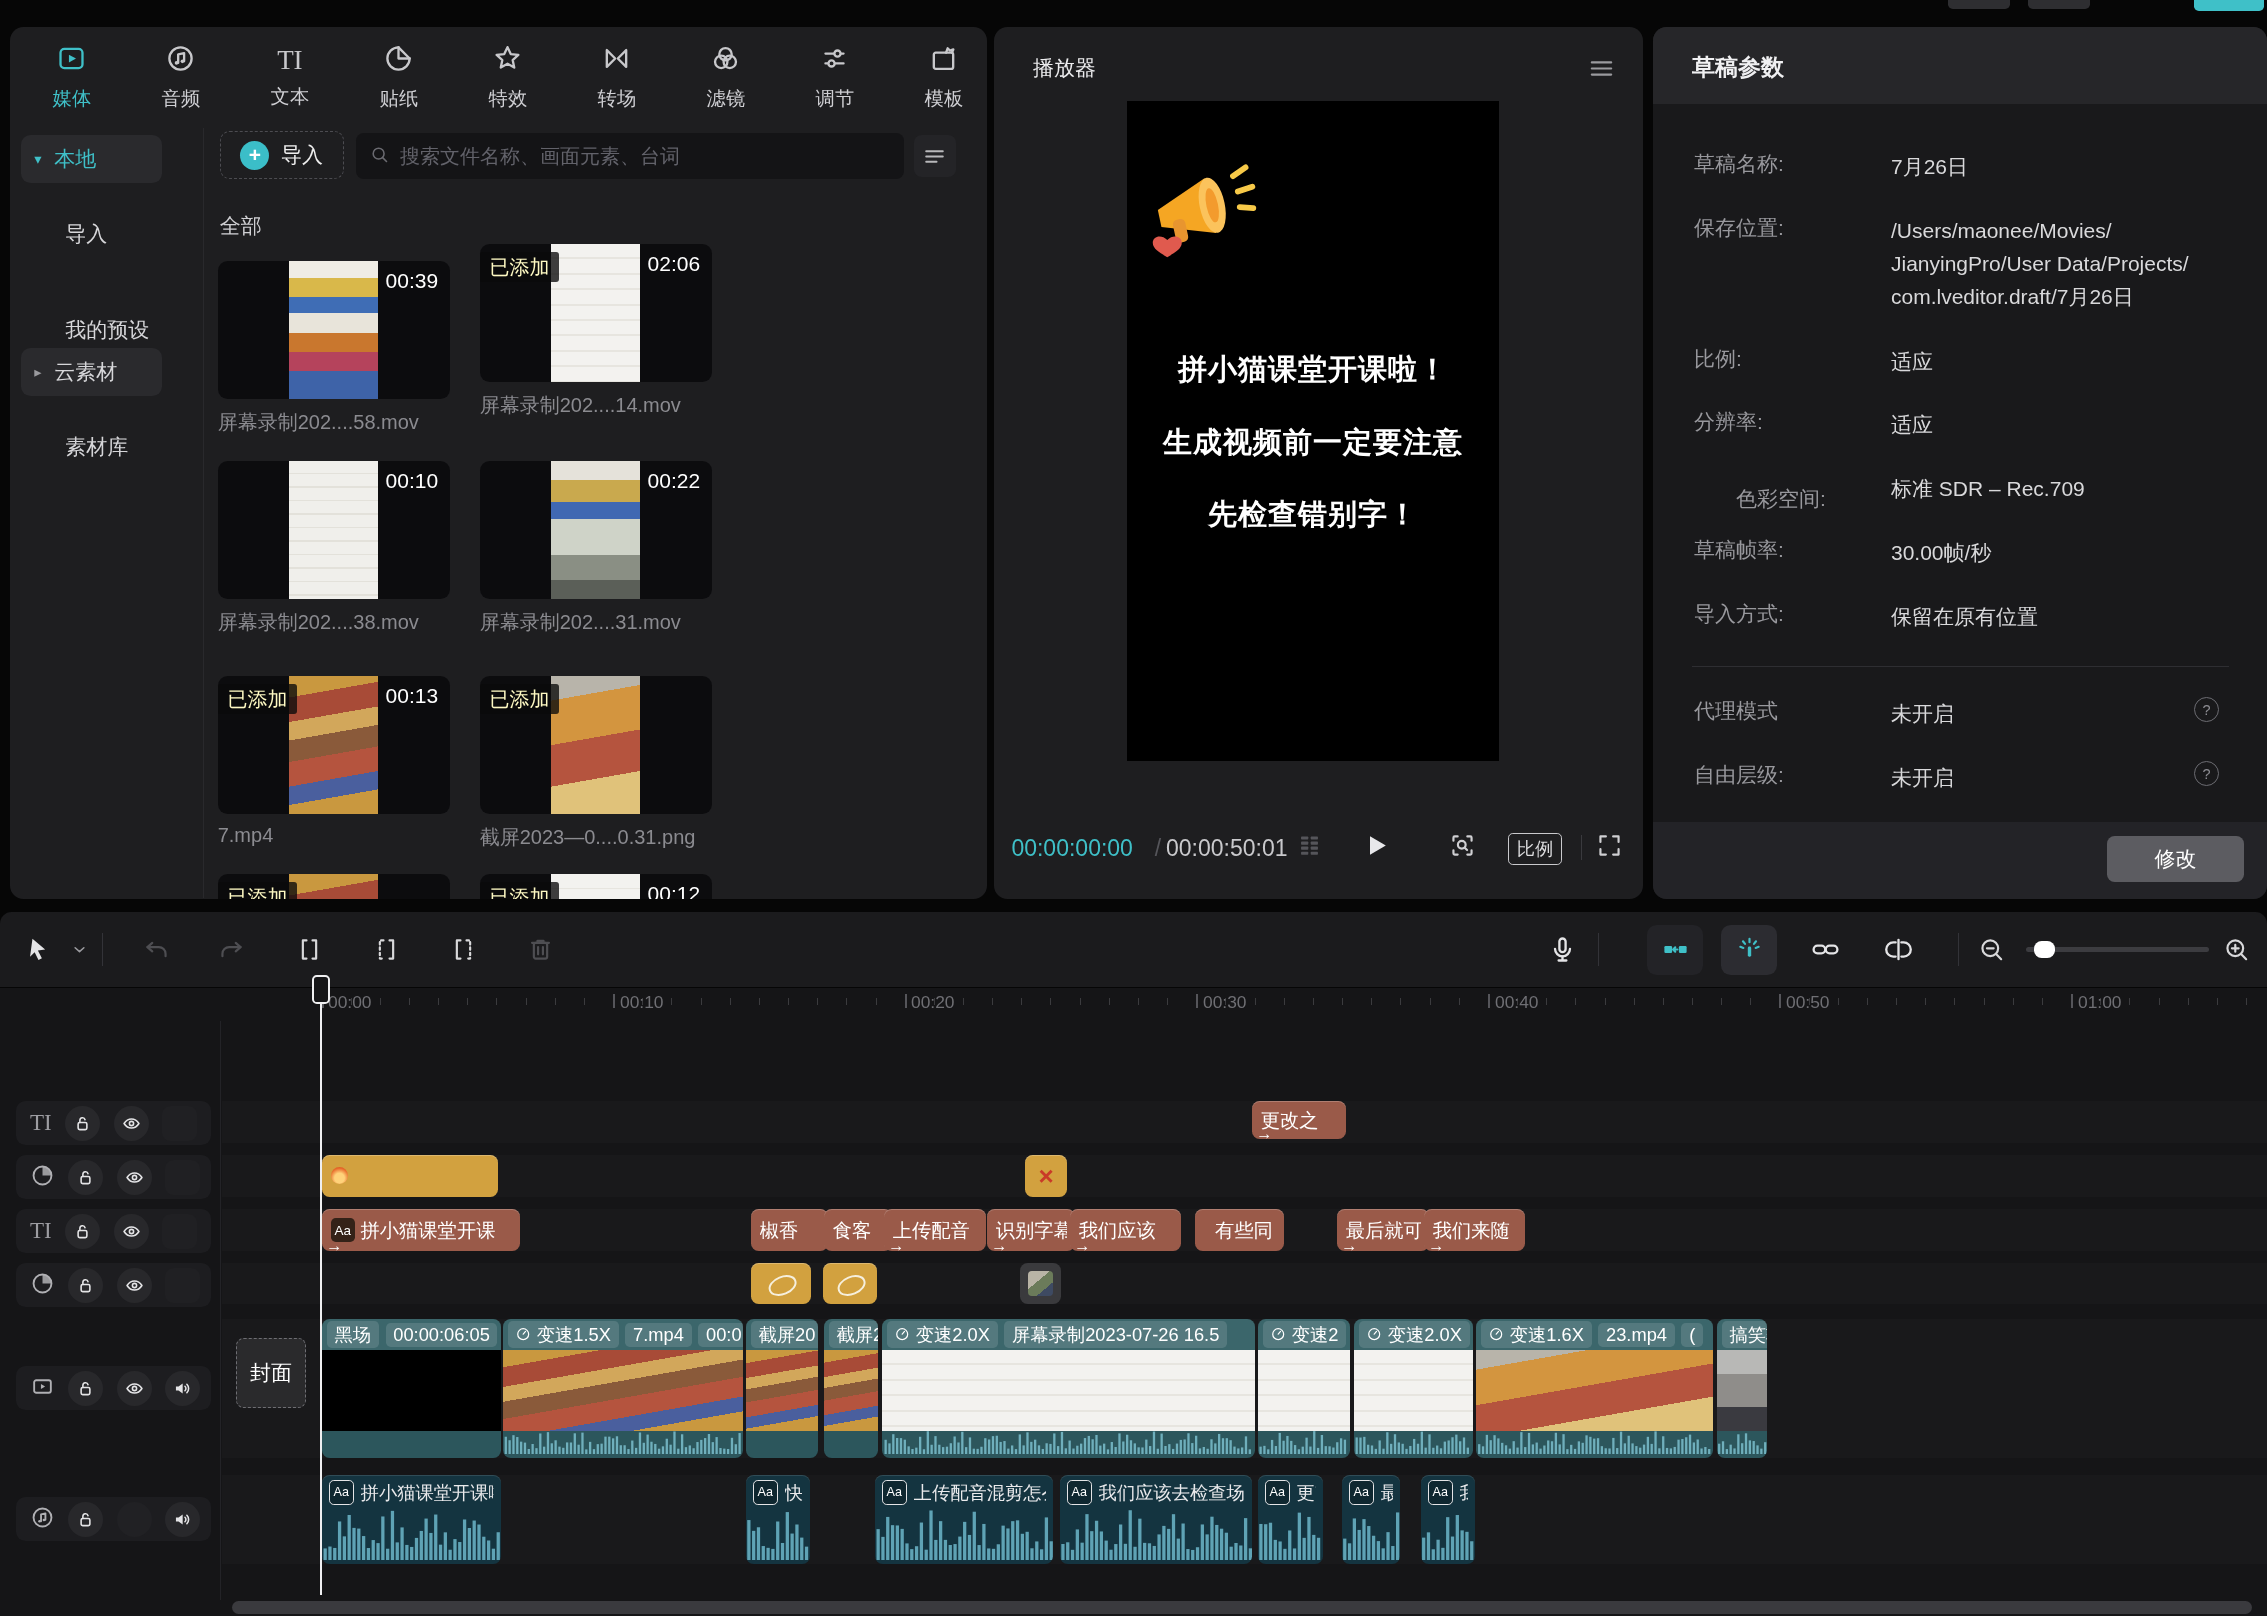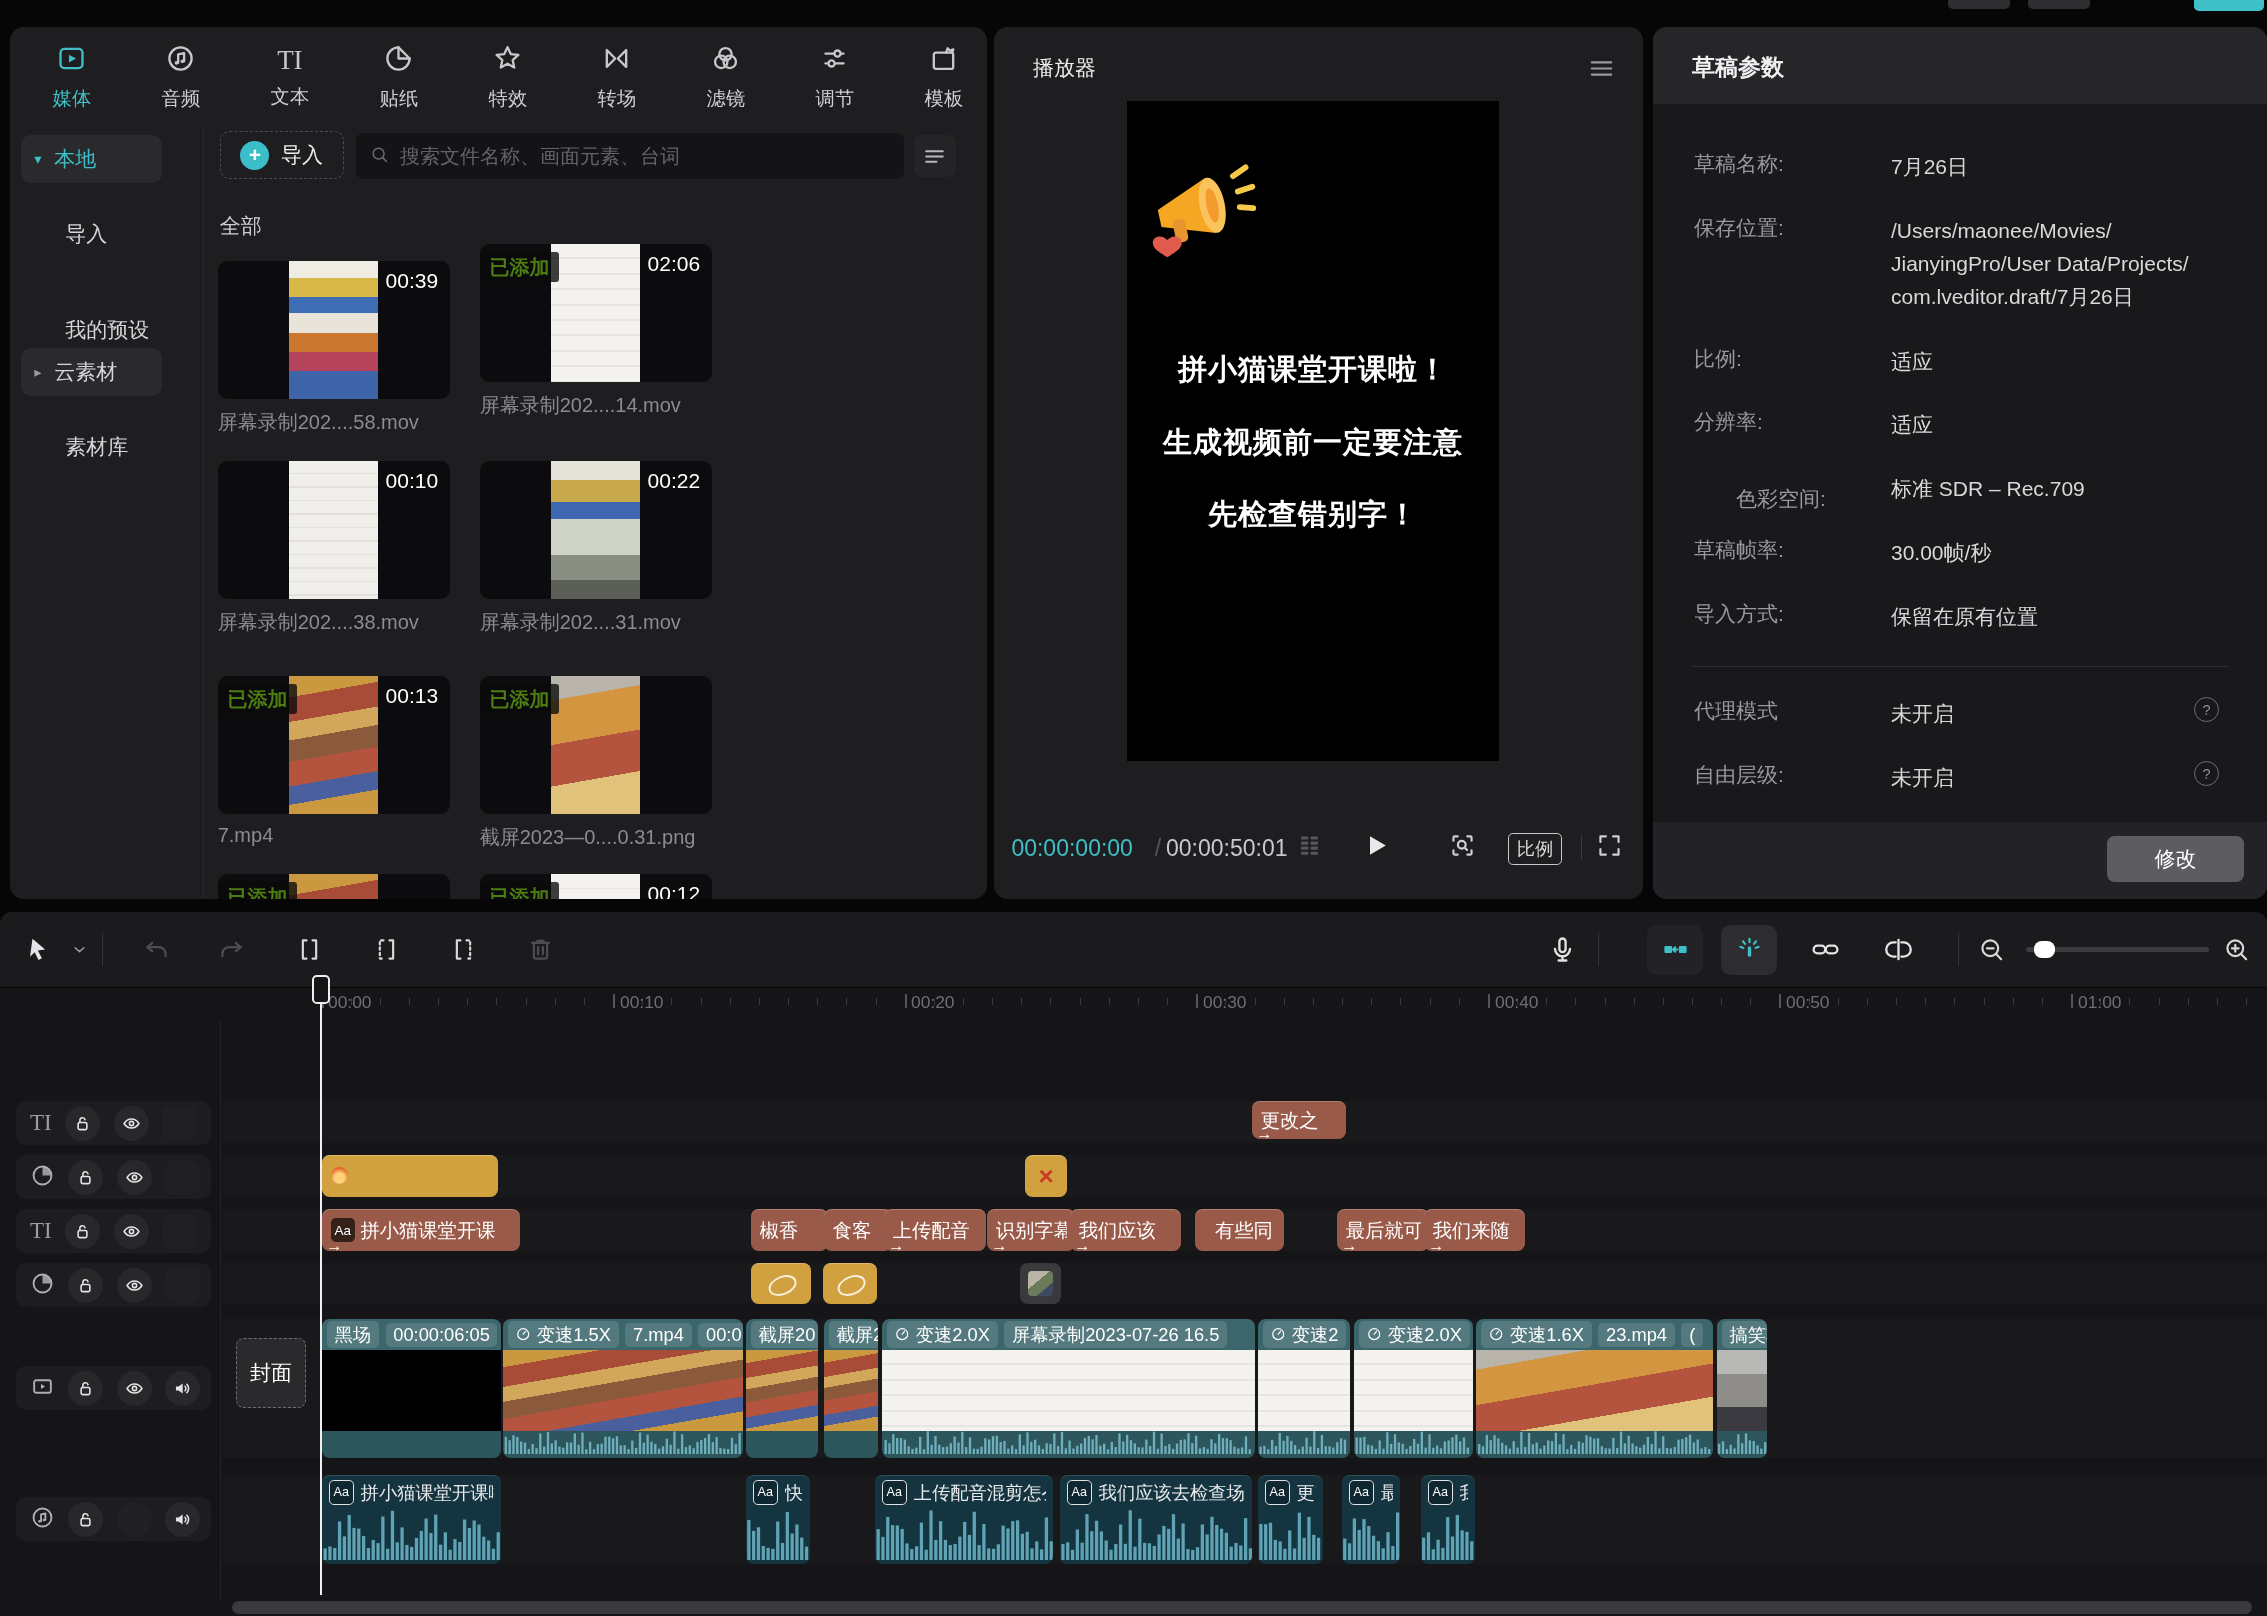--- a/index.html
+++ b/index.html
@@ -21,21 +21,21 @@
   #import-btn{position:absolute;border:1.9px dashed #4c4c51;border-radius:9.7px;display:flex;align-items:center;
               justify-content:center;gap:11.6px;font-size:21px;color:#eee;background:transparent;}
   #plus-circle{width:29px;height:29px;border-radius:50%;background:#3bbec8;color:#fff;font-size:21px;
                display:flex;align-items:center;justify-content:center;font-weight:bold;}
   #search-box{position:absolute;background:#141416;border-radius:7.7px;display:flex;align-items:center;gap:9.7px;padding:0 13.5px;}
   #search-box .ph{font-size:20px;color:#62626a;}
   .media-item{position:absolute;width:232px;}
   .thumbbox{position:relative;width:232px;height:138px;background:#0c0c0e;border-radius:9.7px;overflow:hidden;}
   .thumbstrip{position:absolute;top:0;bottom:0;left:71px;width:89px;}
   .dur{position:absolute;top:7.7px;right:11.6px;font-size:21px;color:#fff;}
-  .addedchip{position:absolute;top:7.7px;left:0;font-size:20px;color:#4d7c0f;background:rgba(10,10,10,.78);padding:1.9px 9.7px;border-radius:2.9px;font-weight:bold;}
+  .addedchip{position:absolute;top:7.7px;left:0;font-size:20px;color:#fef9c3;background:rgba(10,10,10,.78);padding:1.9px 9.7px;border-radius:2.9px;}
   .media-label{margin-top:9.7px;font-size:20px;color:#8b8b90;width:232px;}
   .secthdr{font-size:21px;color:#cfcfd2;}
   
   #preview{position:absolute;background:#000;}
   .pline{position:absolute;width:100%;text-align:center;font-size:29px;font-weight:bold;color:#fff;letter-spacing:1px;}
   .tc-cur{color:#3fc0c8;font-size:23px;}
   .tc-sep{color:#55555a;font-size:23px;margin:0 7.7px;}
   .tc-tot{color:#c9c9cc;font-size:23px;}
   #ratio-btn{border:1.9px solid #c9c9cc;border-radius:4.8px;color:#dcdcde;font-size:18.3px;padding:2.9px 7.7px;}
   

